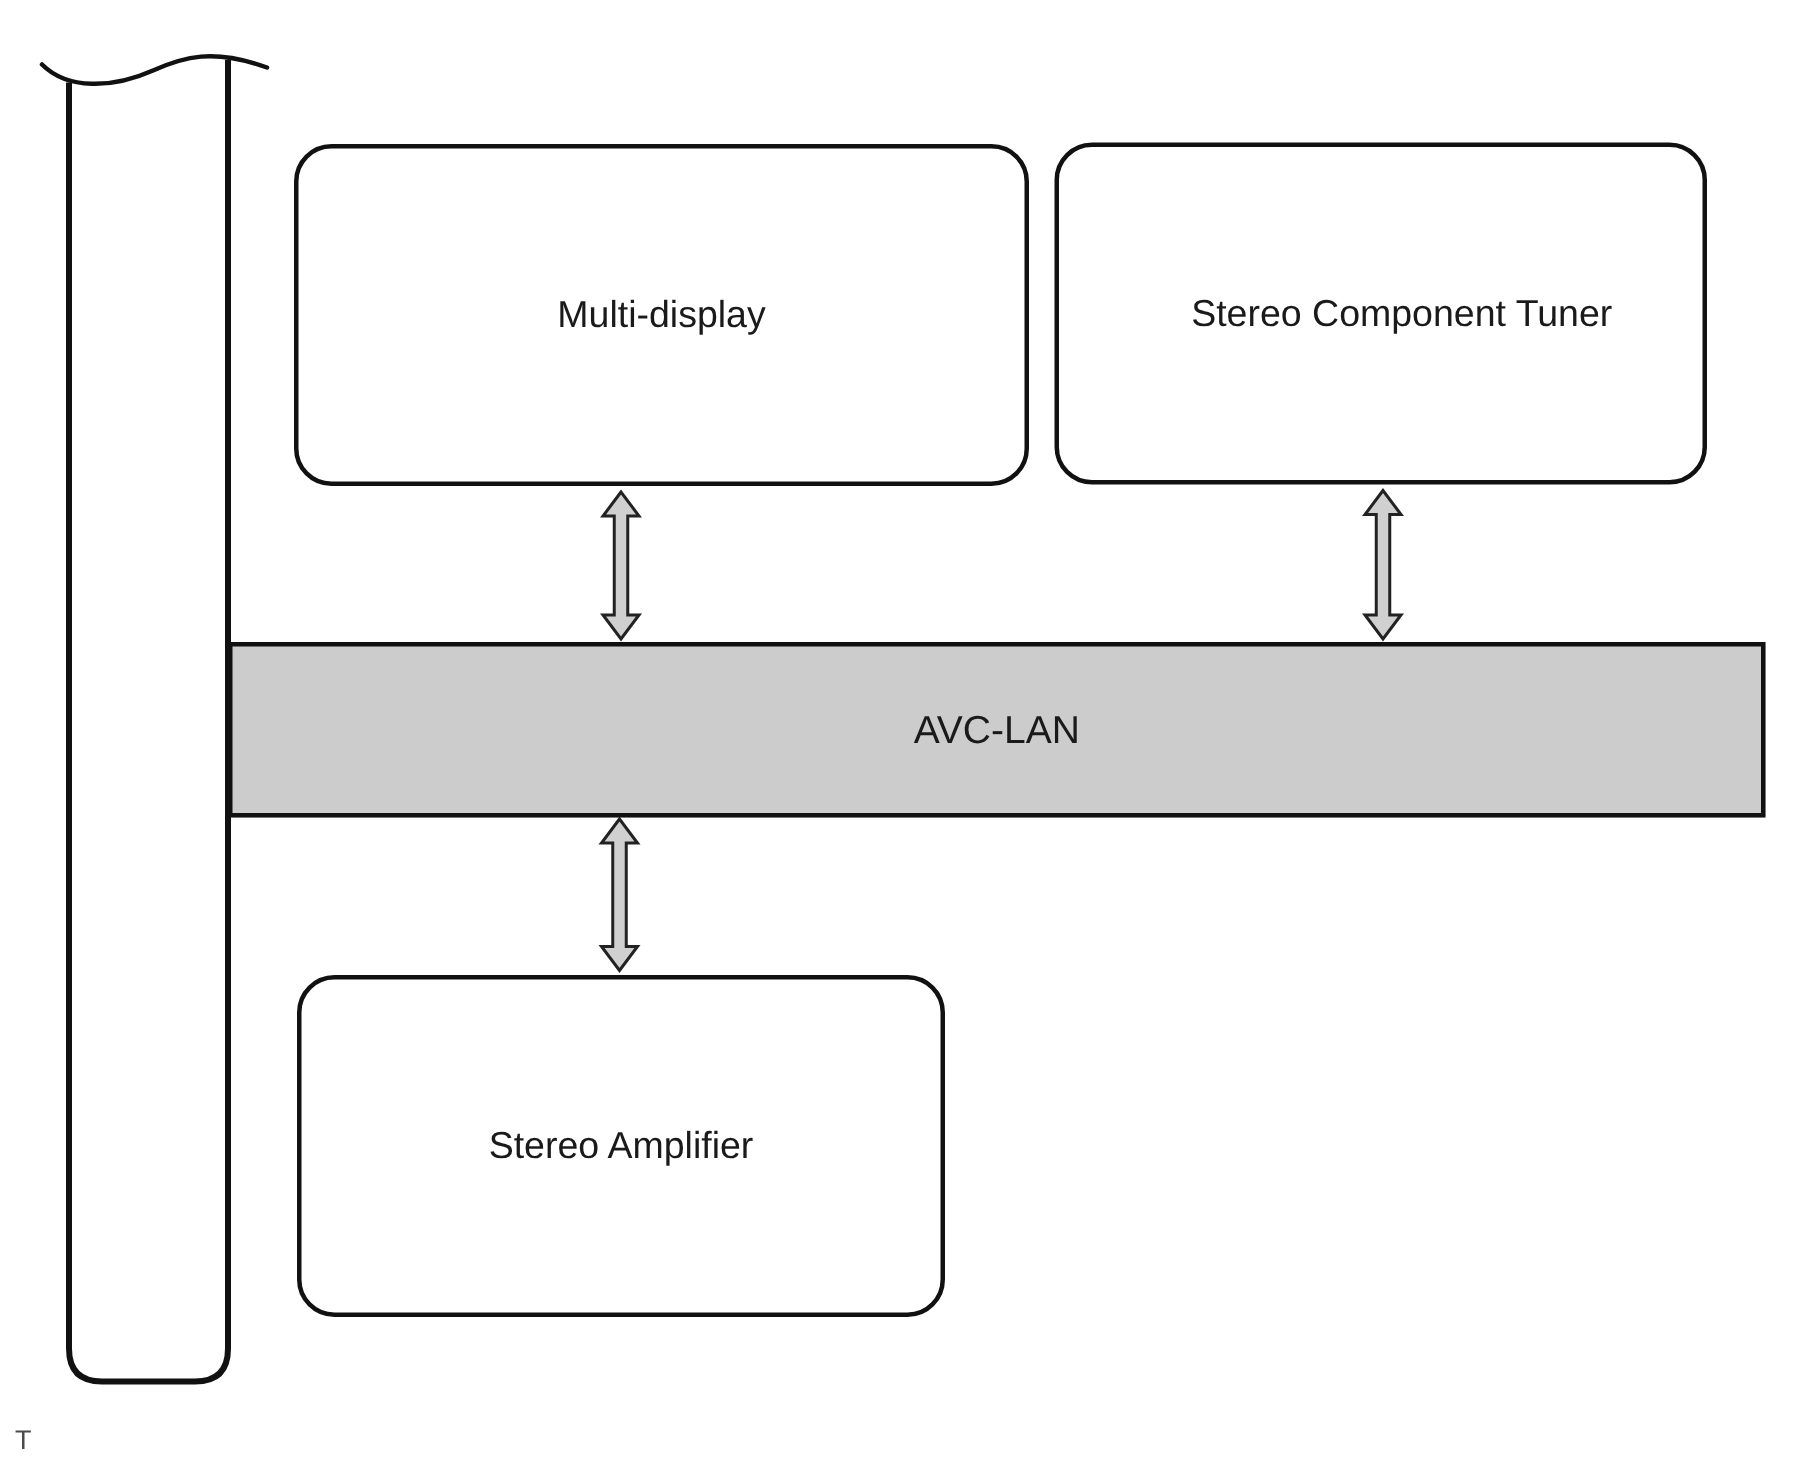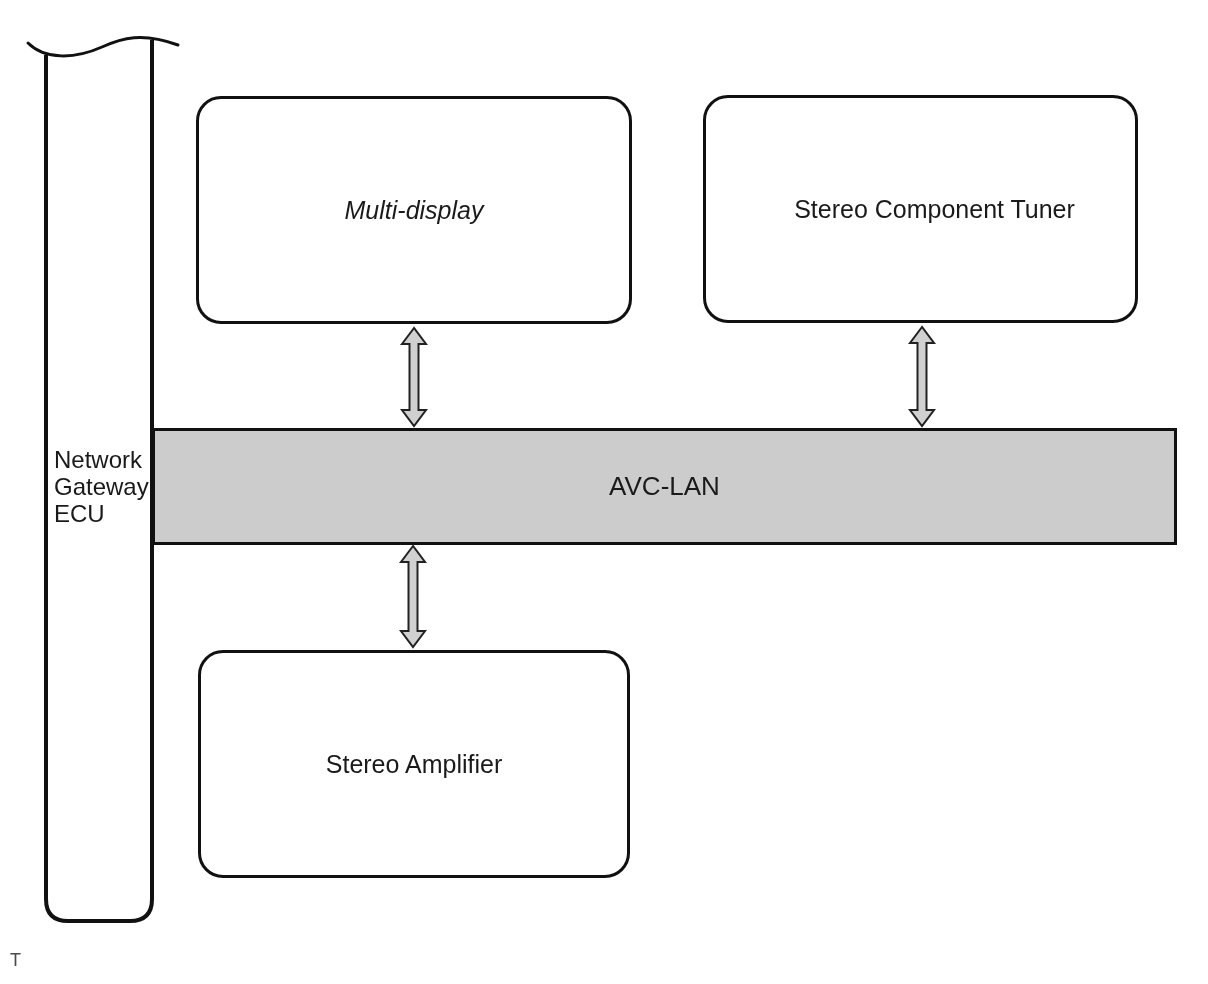--- a/index.html
+++ b/index.html
@@ -29,21 +29,21 @@
     border: 3px solid #111111;
     border-radius: 25px;
     display: flex;
     align-items: center;
     justify-content: center;
     font-size: 25px;
     color: #1a1a1a;
     z-index: 2;
     text-align: center;
   }
-  .node-multi-display   { left: 196px; top:  96px; width: 436px; height: 228px; font-style: italic; }
+  .node-multi-display   { left: 196px; top:  96px; width: 490px; height: 228px; }
   .node-tuner           { left: 703px; top:  95px; width: 435px; height: 228px; padding-left: 28px; }
   .node-amplifier       { left: 198px; top: 650px; width: 432px; height: 228px; align-items: center; }
   .bus-bar {
     position: absolute;
     left: 152px;
     top: 428px;
     width: 1025px;
     height: 117px;
     box-sizing: border-box;
     background: #cccccc;
@@ -89,23 +89,20 @@
   </div>
 
   <div class="node-box node-tuner">
     <span>Stereo Component Tuner</span>
   </div>
 
   <div class="node-box node-amplifier">
     <span>Stereo Amplifier</span>
   </div>
 
-  <div class="gateway-label">Network
-Gateway
-ECU</div>
 
   <div class="footnote">T</div>
 
   <svg class="layer" width="1208" height="984" viewBox="0 0 1208 984">
 
     <path d="M 46 55 L 46 899 Q 46 921 68 921 L 130 921 Q 152 921 152 899 L 152 40" fill="none" stroke="#111111" stroke-width="4"></path>
 
     <path d="M 28 43 C 45 60 75 59 102 47 C 122 38 142 32 178 45" fill="none" stroke="#111111" stroke-width="3" stroke-linecap="round"></path>
 
     <path d="M 414 328 L 402 344 L 409.5 344 L 409.5 410 L 402 410 L 414 426

